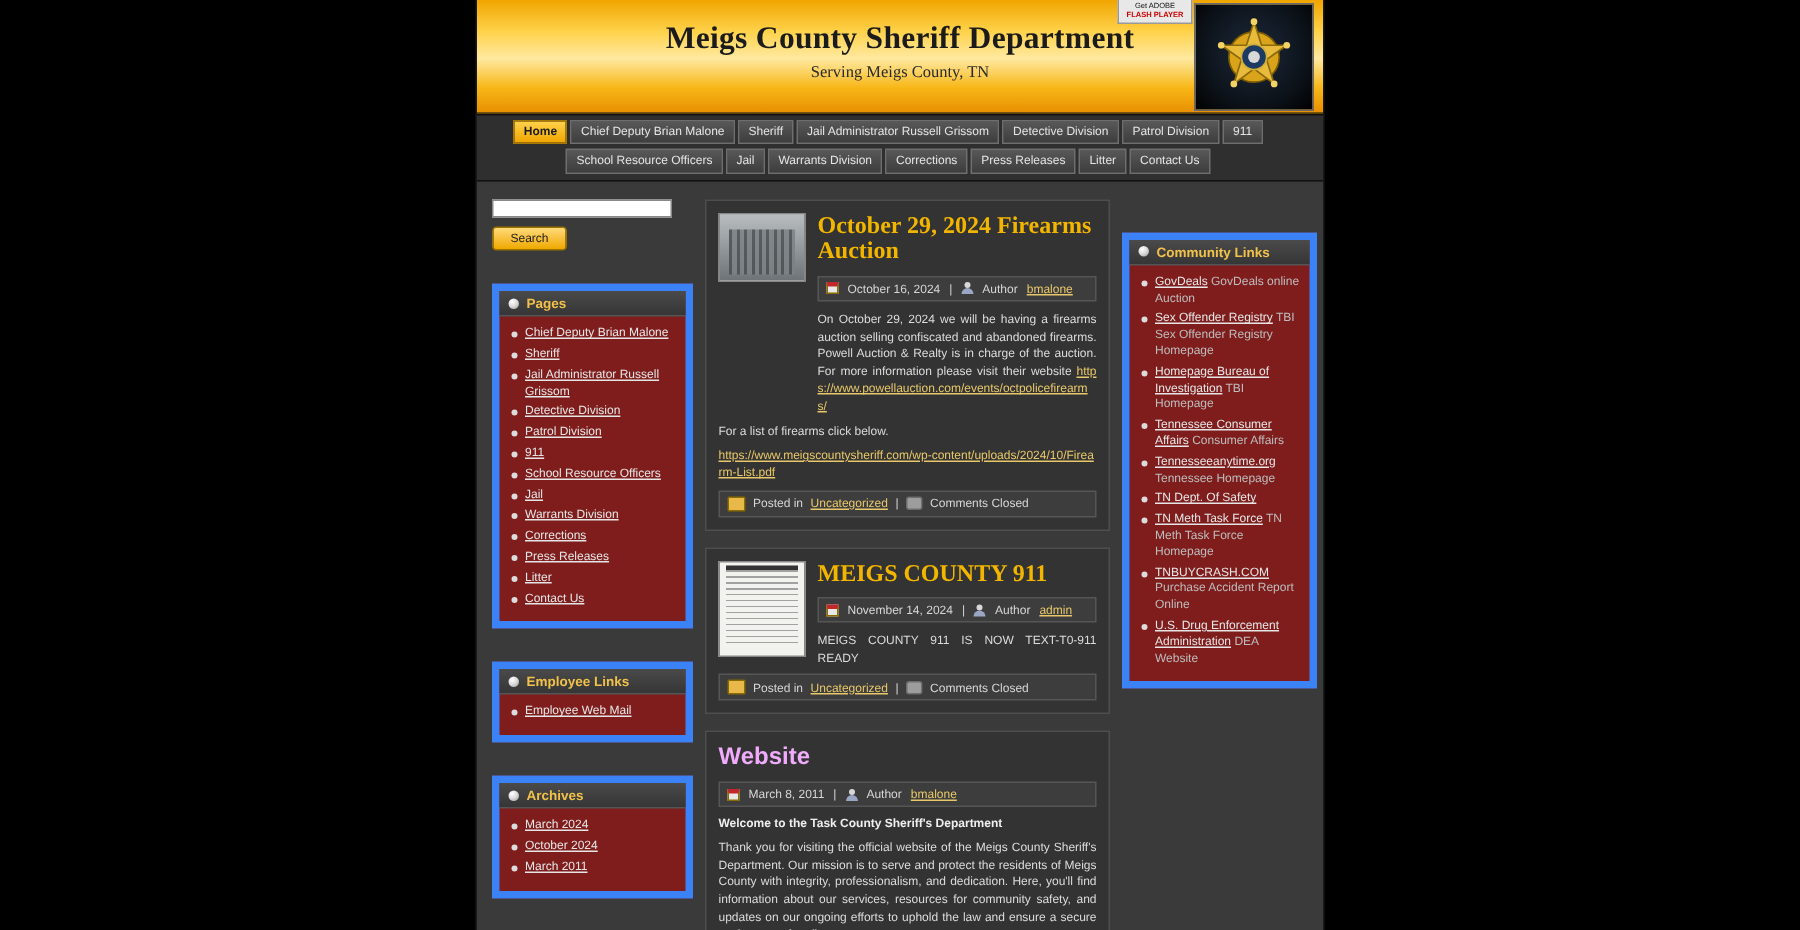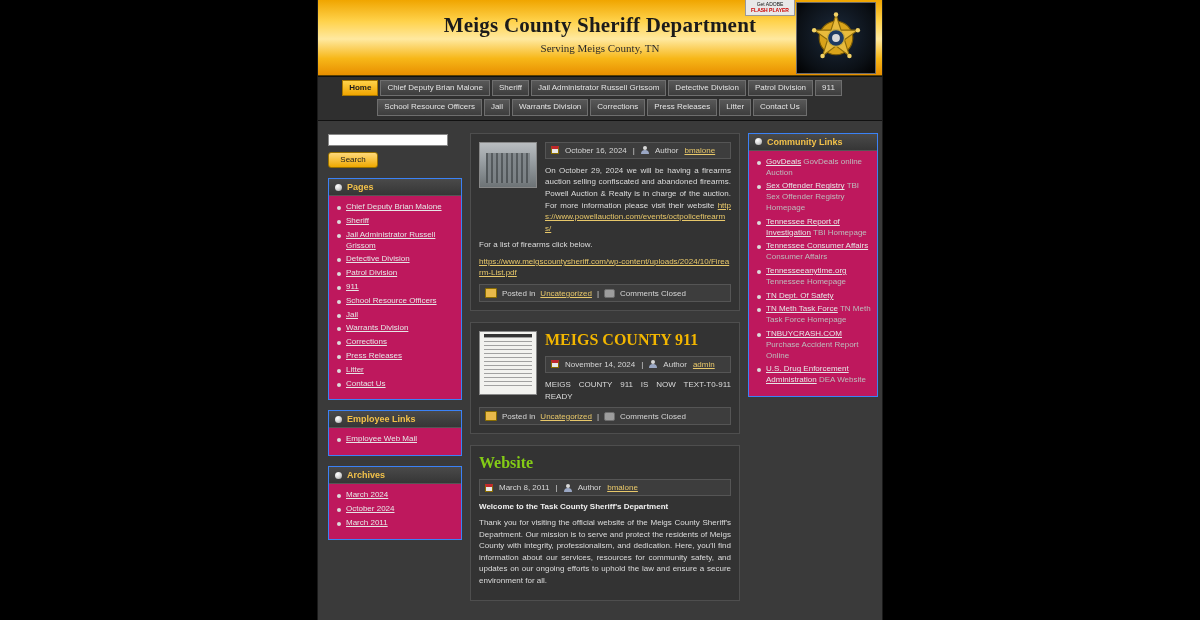--- a/index.html
+++ b/index.html
@@ -154,23 +154,24 @@
     border: 1px solid #9a7200;
     border-radius: 3px;
     font-size: 8px;
     color: #1c1c1c;
     text-align: center;
     line-height: 14px;
     cursor: pointer;
     margin-bottom: 10px;
   }
   .widget {
-    background: #be185d;
-    border: 1px solid #3b82f6;
+    background: #7f1d1d;
+    border: 5px solid #3b82f6;
     margin-bottom: 10px;
+    margin-top: 22px;
   }
   .widget-head {
     background: linear-gradient(to bottom, #4a4a4a, #363636);
     border-bottom: 1px solid #555;
     padding: 3px 6px;
     font-size: 9px;
     font-weight: bold;
     color: #f2c14a;
     display: flex;
     align-items: center;
@@ -350,22 +351,22 @@
     gap: 5px;
   }
   .post-footer a { color: #e8c86a; text-decoration: underline; }
   .welcome-h {
     font-size: 8px;
     font-weight: bold;
     color: #efefef;
     margin: 0 0 6px 0;
   }
   .big-title {
-    font-family: Liberation Serif, serif;
-    color: #84cc16;
+    font-family: Liberation Sans, sans-serif;
+    color: #f0abfc;
     font-size: 16px;
     font-weight: bold;
     margin: 0 0 7px 0;
   }
   .inline-title-col { flex: 1 1 auto; min-width: 0; }
   
   .right-list li { margin-bottom: 4px; }
 </style>
 </head>
 <body>
@@ -478,20 +479,21 @@
       </div>
 
       <div class="col-mid">
 
         <div class="post">
           <div class="post-top">
             <div class="thumb">
               <div class="thumb-photo"></div>
             </div>
             <div class="inline-title-col">
+              <h2 class="post-title">October 29, 2024 Firearms Auction</h2>
               <div class="meta-bar">
                 <span class="icon-cal"></span>
                 <span>October 16, 2024</span>
                 <span>|</span>
                 <span class="icon-user"></span>
                 <span>Author</span>
                 <a>bmalone</a>
               </div>
               <p class="post-text">
                 <span>On October 29, 2024 we will be having a firearms auction selling confiscated and abandoned firearms. Powell Auction &amp; Realty is in charge of the auction. For more information please visit their website</span>
@@ -562,21 +564,21 @@
       <div class="col-right">
         <div class="widget">
           <div class="widget-head">
             <span class="bullet-dot"></span>
             <span>Community Links</span>
           </div>
           <div class="widget-body">
             <ul class="linklist right-list">
               <li><a>GovDeals</a> <span class="muted">GovDeals online Auction</span></li>
               <li><a>Sex Offender Registry</a> <span class="muted">TBI Sex Offender Registry Homepage</span></li>
-              <li><a>Tennessee Report of Investigation</a> <span class="muted">TBI Homepage</span></li>
+              <li><a>Homepage Bureau of Investigation</a> <span class="muted">TBI Homepage</span></li>
               <li><a>Tennessee Consumer Affairs</a> <span class="muted">Consumer Affairs</span></li>
               <li><a>Tennesseeanytime.org</a> <span class="muted">Tennessee Homepage</span></li>
               <li><a>TN Dept. Of Safety</a> <span class="muted"></span></li>
               <li><a>TN Meth Task Force</a> <span class="muted">TN Meth Task Force Homepage</span></li>
               <li><a>TNBUYCRASH.COM</a> <span class="muted">Purchase Accident Report Online</span></li>
               <li><a>U.S. Drug Enforcement Administration</a> <span class="muted">DEA Website</span></li>
             </ul>
           </div>
         </div>
       </div>

